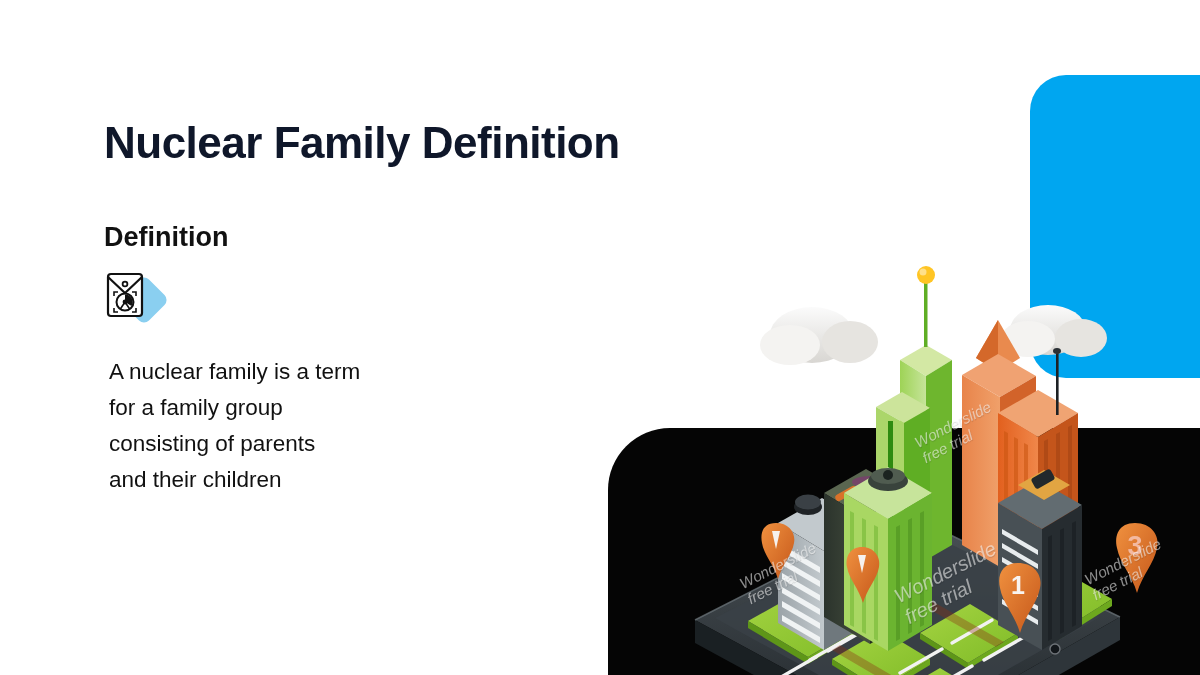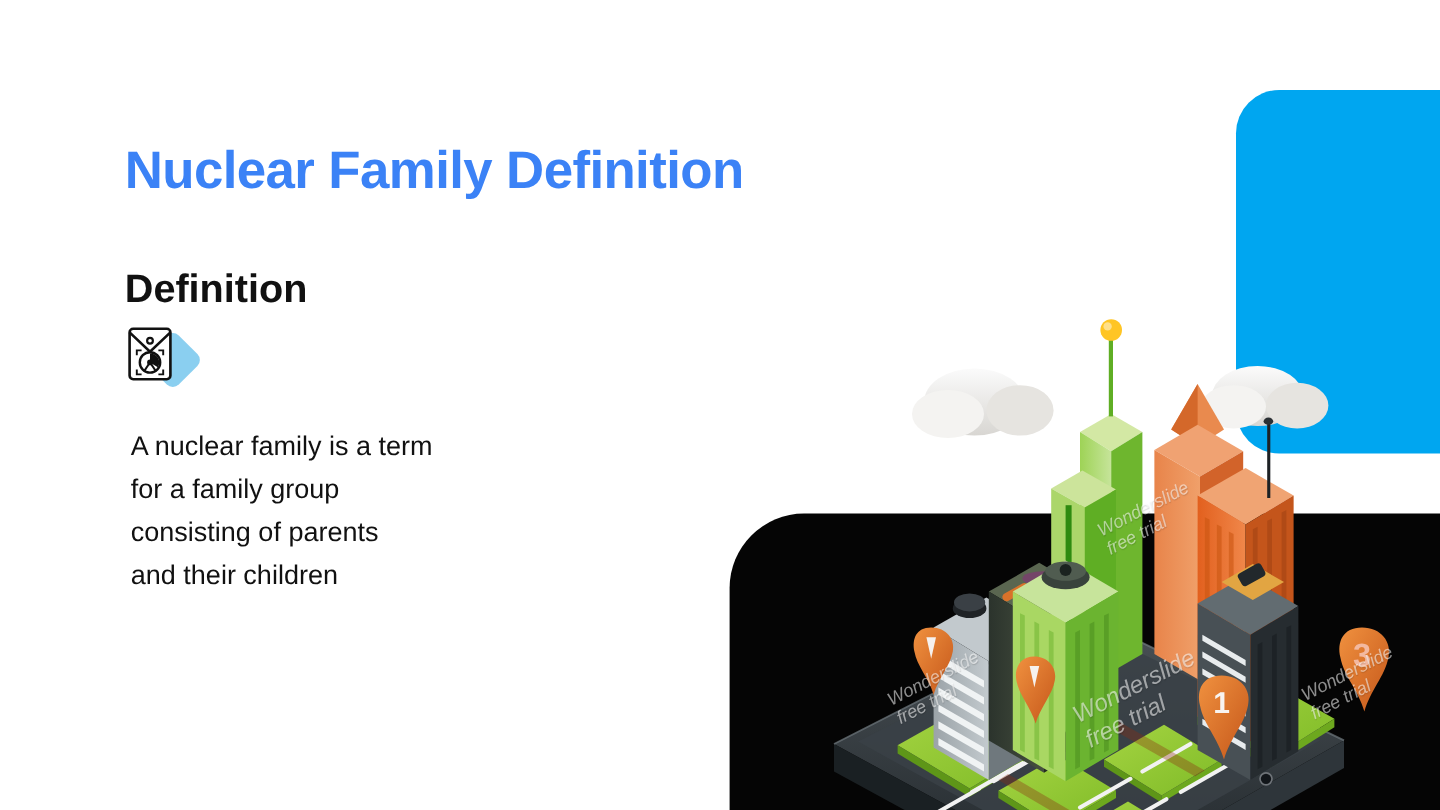--- a/index.html
+++ b/index.html
@@ -41,29 +41,29 @@
   }
 
   
   .title {
     position: absolute;
     left: 104px;
     top: 119px;
     font-size: 44px;
     font-weight: bold;
     letter-spacing: -0.5px;
-    color: #3b82f6;
+    color: #0f172a;
     line-height: 1.1;
     white-space: nowrap;
   }
   .section-heading {
     position: absolute;
     left: 104px;
     top: 222px;
-    font-size: 33px;
+    font-size: 27px;
     font-weight: bold;
     color: #111111;
     line-height: 1.15;
   }
 
   .bullet {
     position: absolute;
     display: flex;
     align-items: flex-start;
   }

